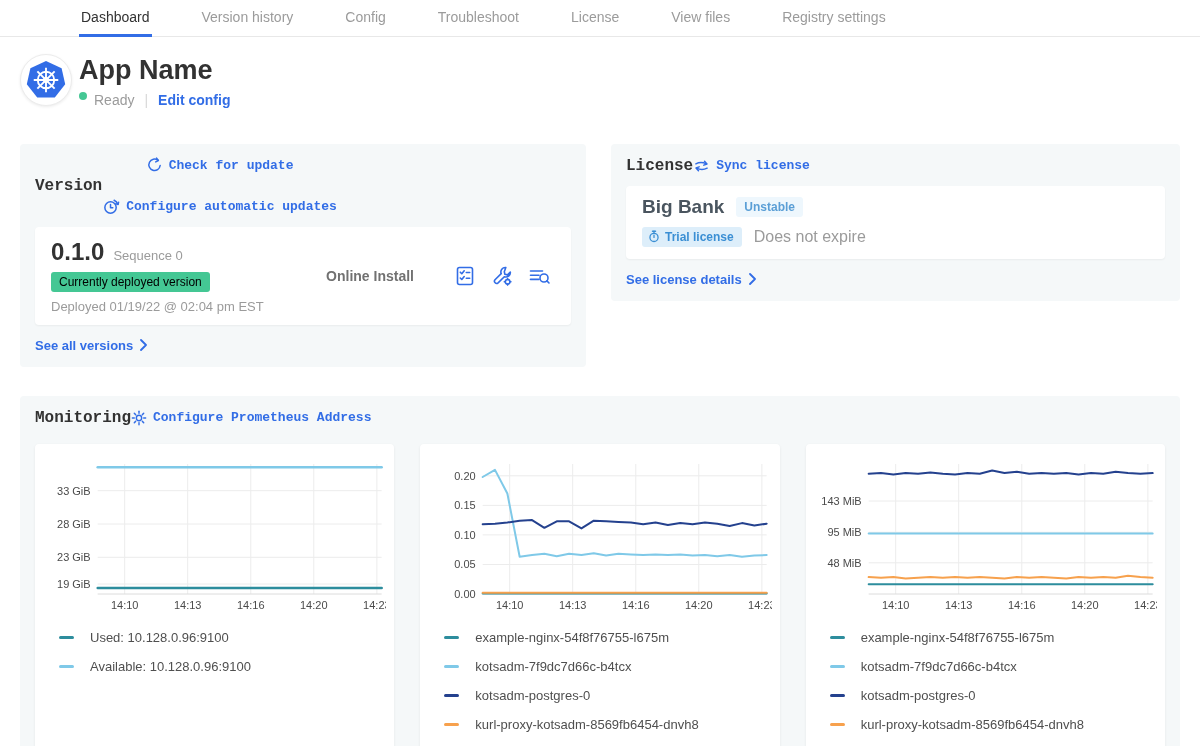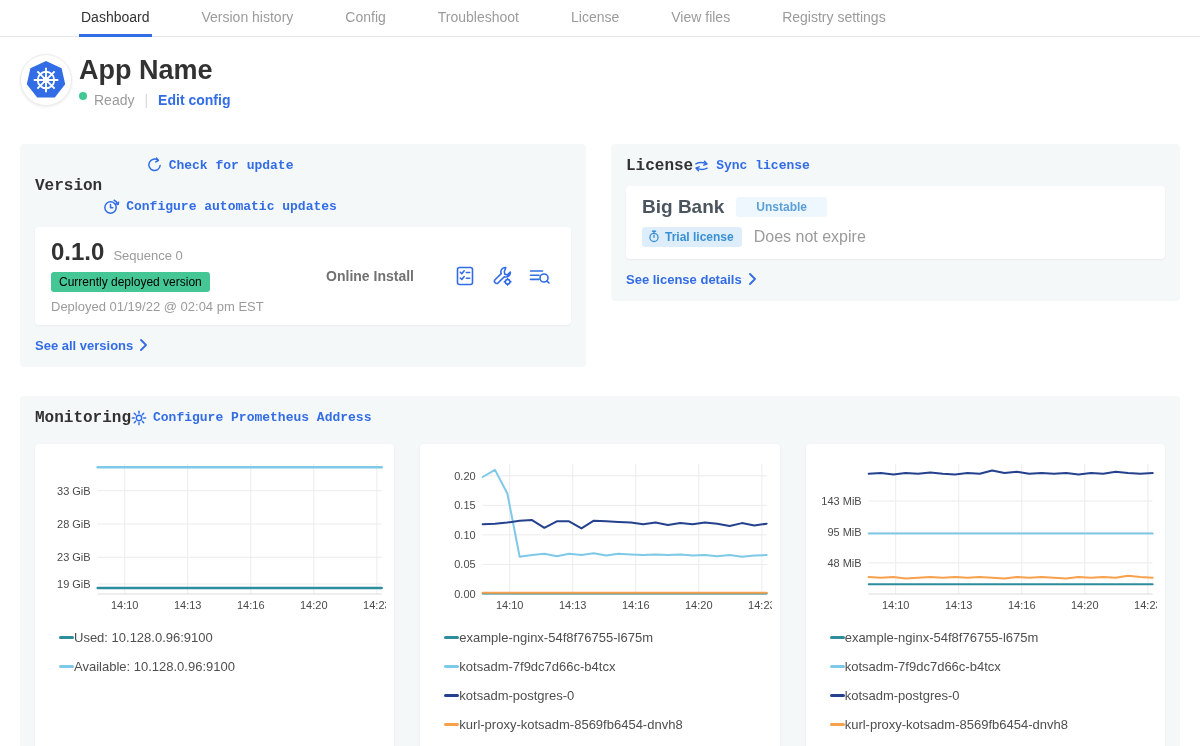--- a/index.html
+++ b/index.html
@@ -84,21 +84,21 @@
   .icon-btn { display: inline-flex; cursor: pointer; }
 
   .see-link { display: inline-flex; align-items: center; gap: 7px; margin-top: 13px; font-size: 13px; font-weight: 600; color: #326de6; }
 
   .license-inner { padding: 10px 16px 12px; }
   .lic-row1 { display: flex; align-items: center; gap: 12px; }
   .lic-name { font-size: 19px; font-weight: 700; color: #4a555f; }
   .badge-channel {
     background: #eef7fd; color: #5b9fd6;
     font-size: 12px; font-weight: 600;
-    padding: 3px 20px; border-radius: 3px;
+    padding: 3px 8px; border-radius: 3px;
   }
   .lic-row2 { display: flex; align-items: center; gap: 12px; margin-top: 9px; }
   .badge-trial {
     background: #ddeefa; color: #3b8fd4;
     font-size: 12px; font-weight: 700;
     padding: 3px 8px 3px 6px; border-radius: 3px;
     display: inline-flex; align-items: center; gap: 5px;
   }
   .lic-expiry { font-size: 16px; color: #9b9b9b; }
 
@@ -111,21 +111,21 @@
     box-shadow: 0 1px 3px rgba(0,0,0,.07);
     display: flex; flex-direction: column;
     padding: 12px 8px 14px;
   }
   .chart-svg { width: 100%; height: 158px; display: block; }
   .grid { stroke: #ececec; stroke-width: 1; }
   .axis { stroke: #dcdcdc; stroke-width: 1; }
   .ytick { font-family: "Liberation Sans", sans-serif; font-size: 11px; fill: #4a4a4a; text-anchor: end; }
   .xtick { font-family: "Liberation Sans", sans-serif; font-size: 11px; fill: #4a4a4a; text-anchor: middle; }
   .legend { margin: 16px 0 0 16px; display: flex; flex-direction: column; gap: 14px; }
-  .legend-item { display: flex; align-items: center; gap: 0; }
+  .legend-item { display: flex; align-items: center; gap: 16px; }
   .legend-swatch { width: 15px; height: 3px; border-radius: 2px; flex: 0 0 auto; }
   .legend-label { font-size: 13px; color: #4f4f4f; }
   .chart-title { margin-top: auto; text-align: center; font-size: 14px; font-weight: 700; color: #323232; padding-bottom: 4px; }
 
   .blue-stroke { stroke: #326de6; fill: none; stroke-width: 1.6; stroke-linecap: round; stroke-linejoin: round; }
 </style>
 </head>
 <body>
 
 <nav class="top-nav">

